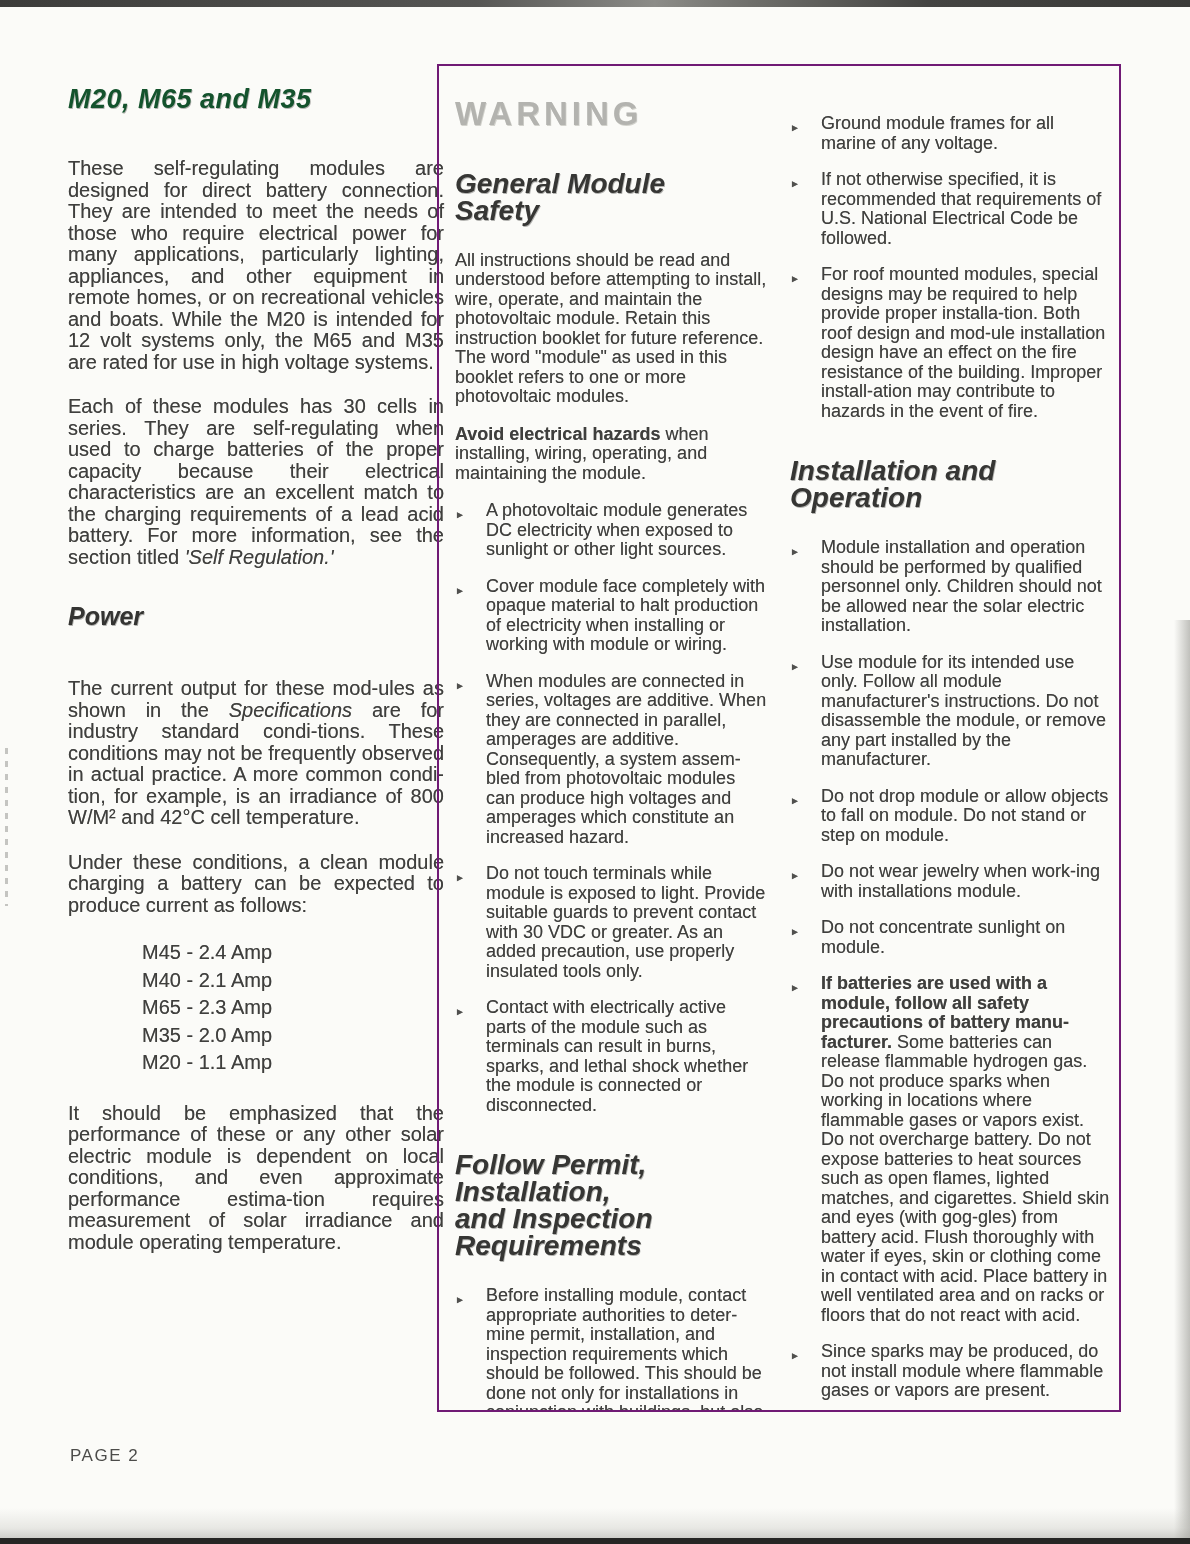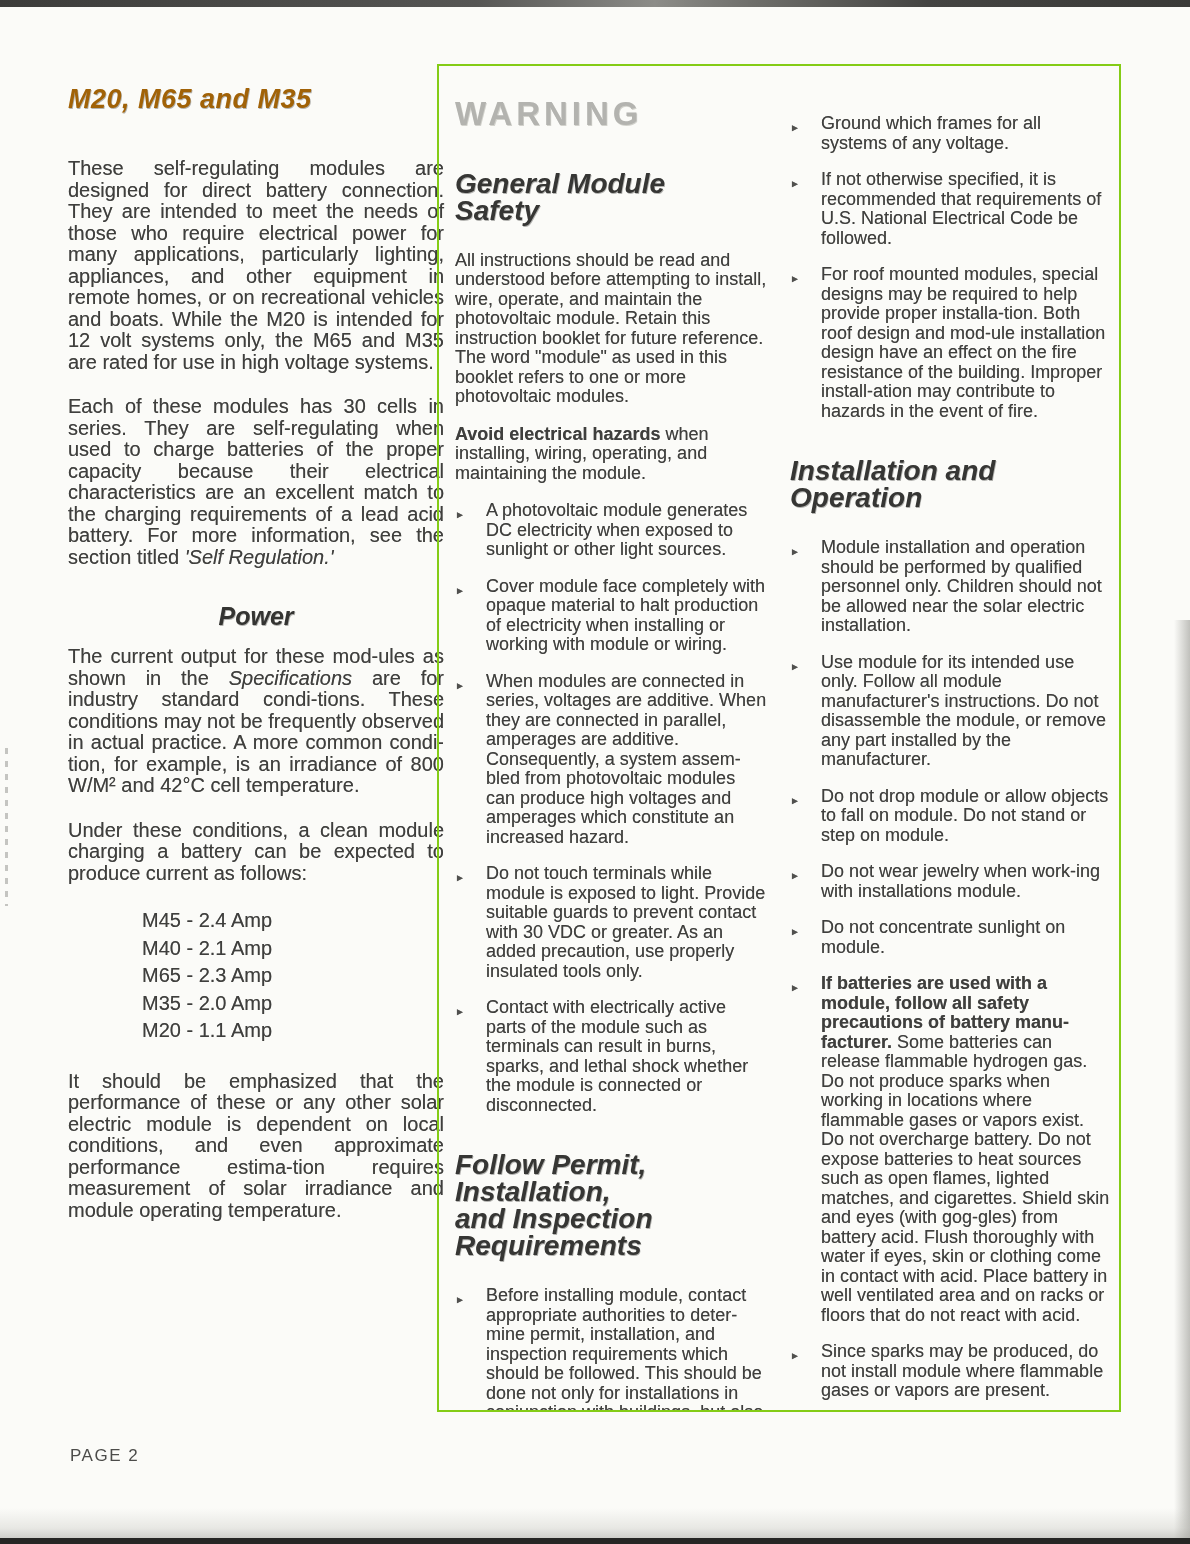--- a/index.html
+++ b/index.html
@@ -11,32 +11,32 @@
   .scan-bottom{position:absolute;bottom:0;left:0;right:0;height:36px;
     background:linear-gradient(to bottom,rgba(188,188,182,0) 0%,rgba(188,188,182,.30) 55%,rgba(168,168,162,.55) 85%,rgba(160,160,154,.6) 100%);}
   .scan-bottom-line{position:absolute;bottom:0;left:0;right:0;height:6px;background:#262624;}
   .scan-right{position:absolute;right:0;top:620px;bottom:6px;width:16px;
     background:linear-gradient(to right,rgba(150,150,144,0),rgba(134,134,128,.5));}
   .scan-left-mark{position:absolute;left:5px;top:748px;width:3px;height:158px;
     background:repeating-linear-gradient(to bottom,rgba(130,130,126,.45) 0 6px,transparent 6px 13px);}
   
   .col-left{position:absolute;left:68px;top:84px;width:376px;font-size:20px;line-height:21.5px;
     text-shadow:0 0 .5px rgba(70,70,68,.6);}
-  .col-left h1{font-size:27px;line-height:30px;font-style:italic;font-weight:bold;color:#a16207;
+  .col-left h1{font-size:27px;line-height:30px;font-style:italic;font-weight:bold;color:#14532d;
     letter-spacing:.5px;margin:0 0 44px 0;text-shadow:.7px .7px 0 rgba(90,90,88,.45);}
   .col-left h2{font-size:25px;line-height:28px;font-style:italic;font-weight:bold;color:#343432;
-    margin:34px 0 16px 0;text-shadow:.7px .7px 0 rgba(90,90,88,.45);text-align:center;}
+    margin:34px 0 48px 0;text-shadow:.7px .7px 0 rgba(90,90,88,.45);}
   .col-left p{margin:0 0 23px 0;text-align:justify;}
   .amp-list{margin:4px 0 26px 74px;padding:0;list-style:none;}
   .amp-list li{line-height:27.5px;}
   .italic{font-style:italic;}
   .page-num{position:absolute;left:70px;top:1446px;font-size:17px;letter-spacing:1.5px;color:#4c4c4a;}
   
   .warning-box{position:absolute;left:437px;top:64px;width:684px;height:1348px;
-    border:2px solid #84cc16;box-sizing:border-box;overflow:hidden;}
+    border:2px solid #701a75;box-sizing:border-box;overflow:hidden;}
   .box-col{position:absolute;font-size:18px;line-height:19.5px;text-shadow:0 0 .5px rgba(70,70,68,.6);}
   .box-col1{left:16px;top:38px;width:314px;}
   .box-col2{left:351px;top:48px;width:322px;}
   .warning-title{font-size:33px;font-weight:bold;letter-spacing:4px;color:#b3b3af;
     text-shadow:.8px .8px 0 #d2d2cc;margin:0 0 46px 0;}
   .box-heading{font-style:italic;font-weight:bold;font-size:28px;line-height:27px;color:#363634;
     white-space:pre-line;margin:0 0 27px 0;text-shadow:.7px .7px 0 rgba(90,90,88,.45);}
   .box-heading.mid{margin-top:36px;}
   .box-col p{margin:0 0 18px 0;}
   .bullet{display:flex;margin:0 0 17px 0;}
@@ -117,21 +117,21 @@
             <span class="btext"><span>Before installing module, contact appropriate authorities to deter-mine permit, installation, and inspection requirements which should be followed. This should be done not only for installations in conjunction with buildings, but also for marine and motor vehicle applications, for which additional requirements may apply.</span></span>
           </div>
         </div>
     </div>
 
     <div class="box-col box-col2">
       <div>
 
           <div class="bullet">
             <span class="marker">►</span>
-            <span class="btext"><span>Ground which frames for all systems of any voltage.</span></span>
+            <span class="btext"><span>Ground module frames for all marine of any voltage.</span></span>
           </div>
 
           <div class="bullet">
             <span class="marker">►</span>
             <span class="btext"><span>If not otherwise specified, it is recommended that requirements of U.S. National Electrical Code be followed.</span></span>
           </div>
 
           <div class="bullet">
             <span class="marker">►</span>
             <span class="btext"><span>For roof mounted modules, special designs may be required to help provide proper installa-tion. Both roof design and mod-ule installation design have an effect on the fire resistance of the building. Improper install-ation may contribute to hazards in the event of fire.</span></span>

